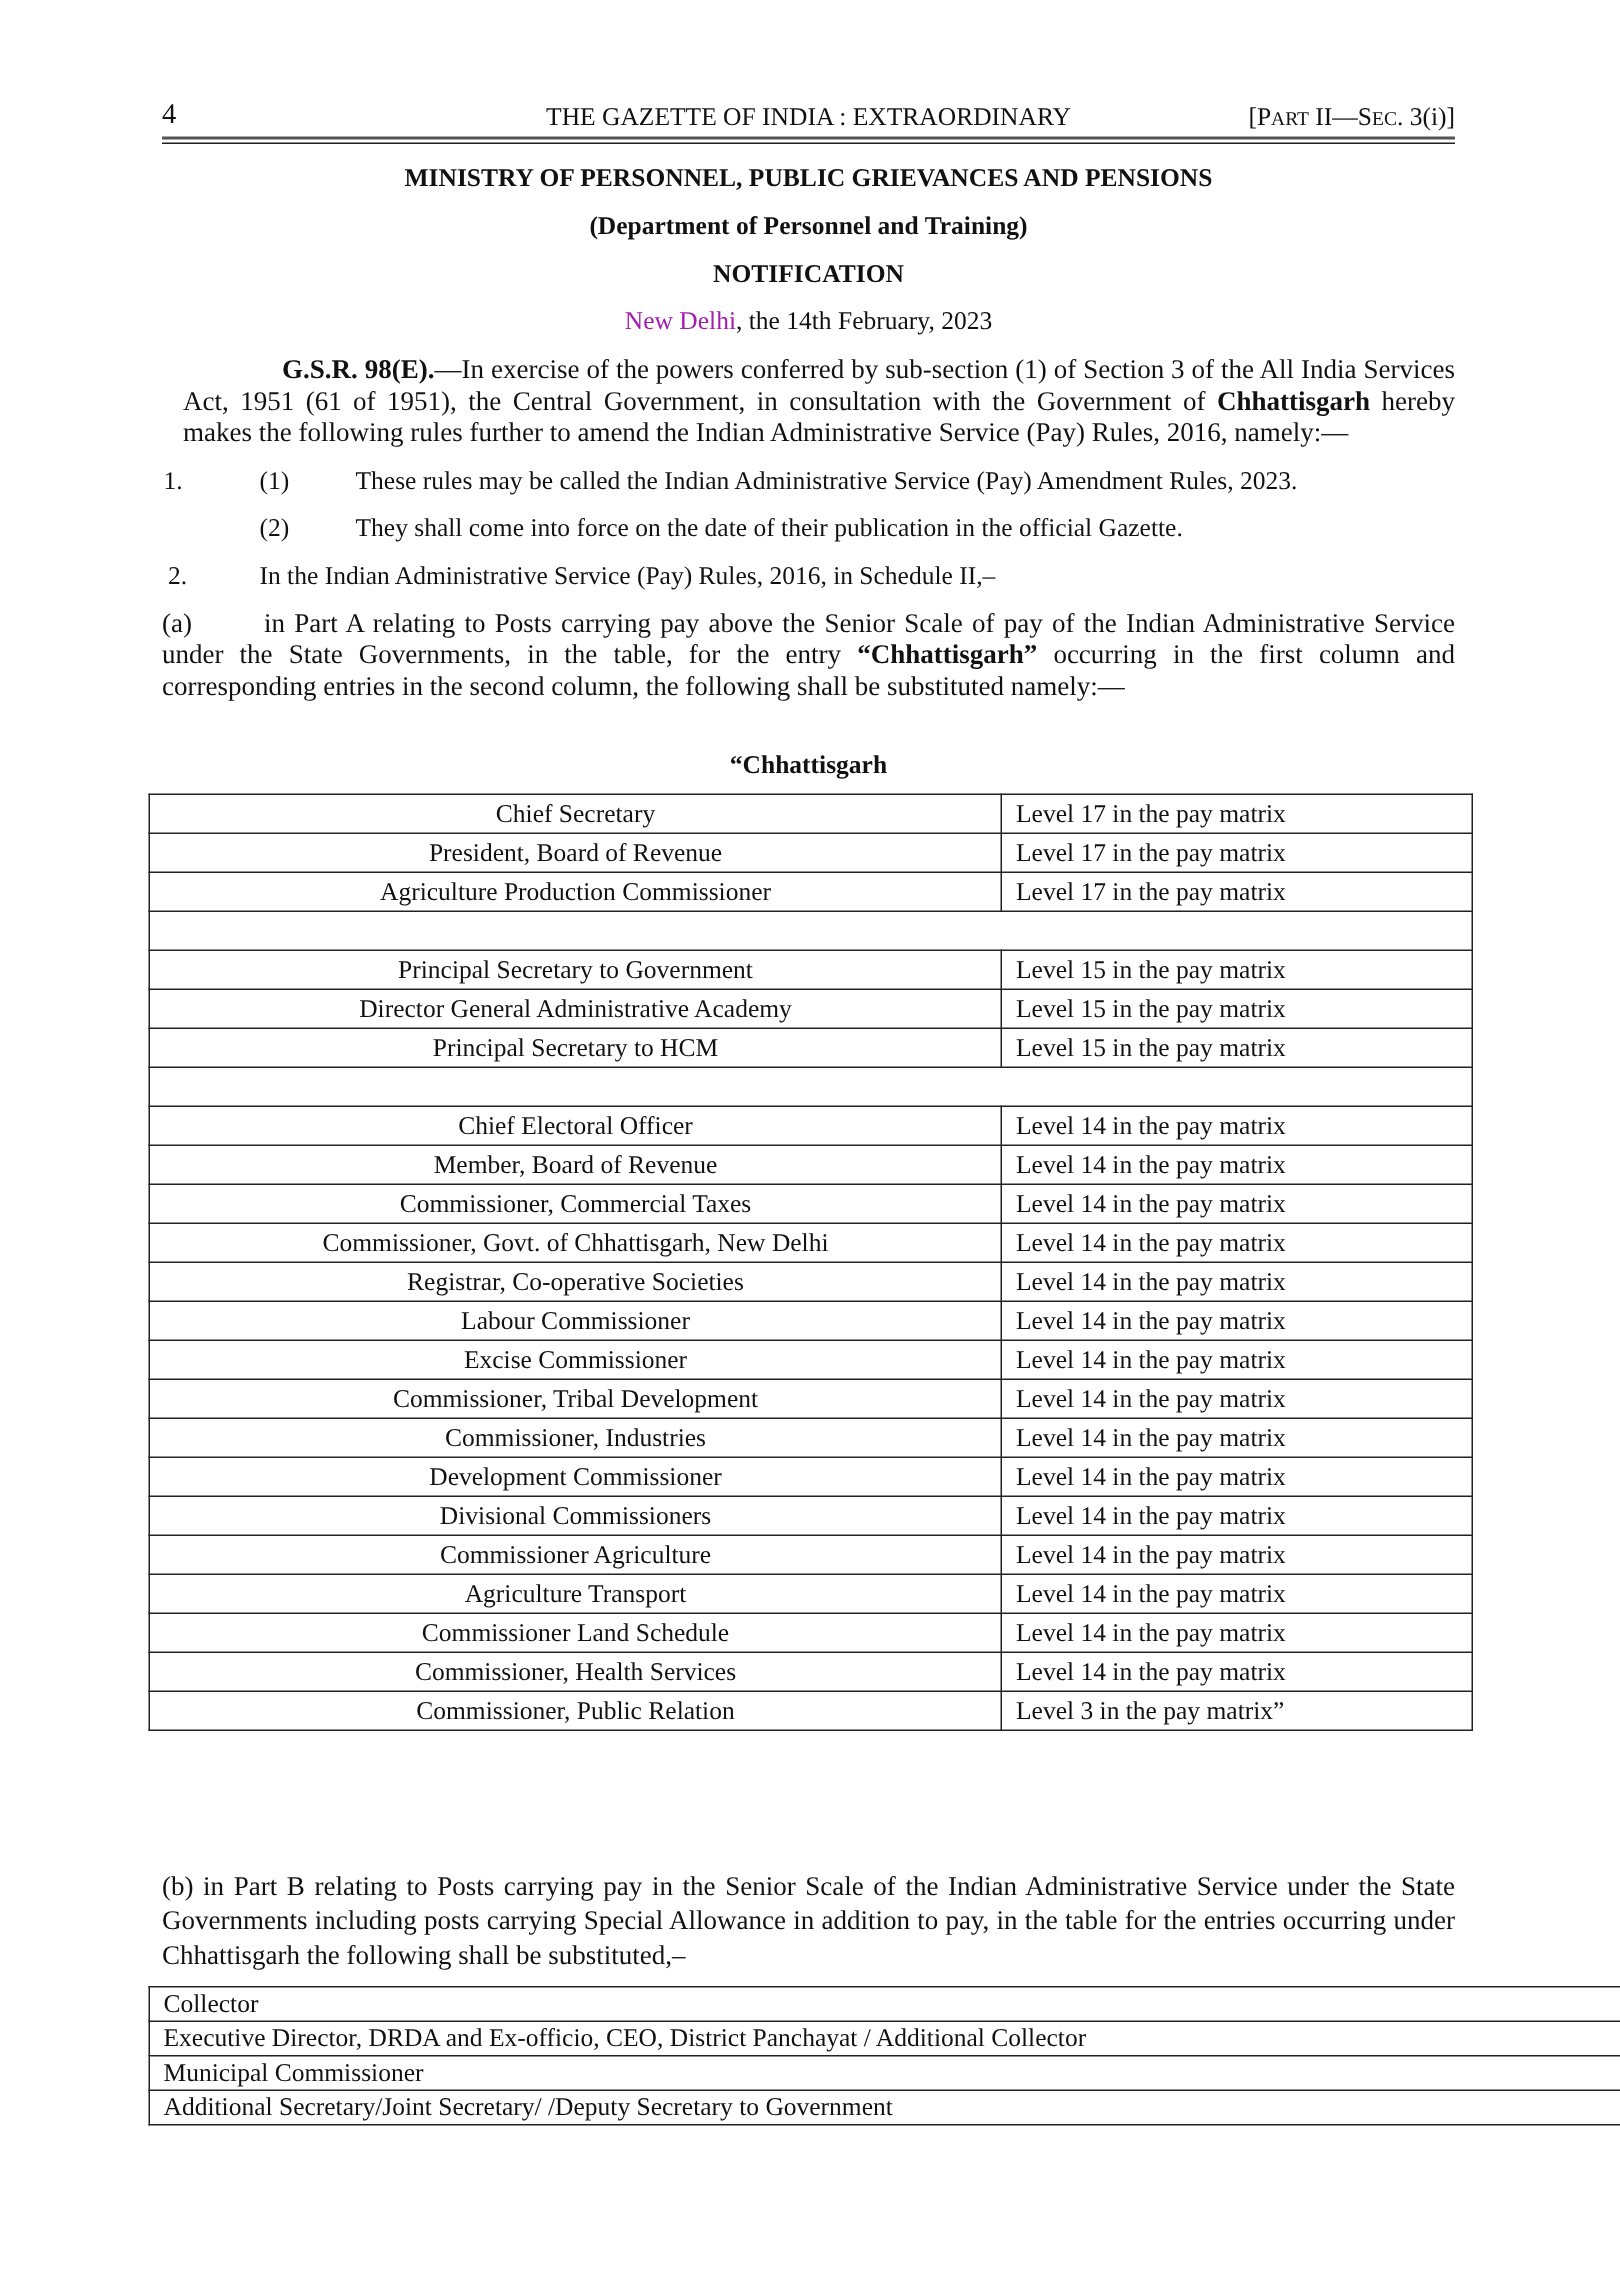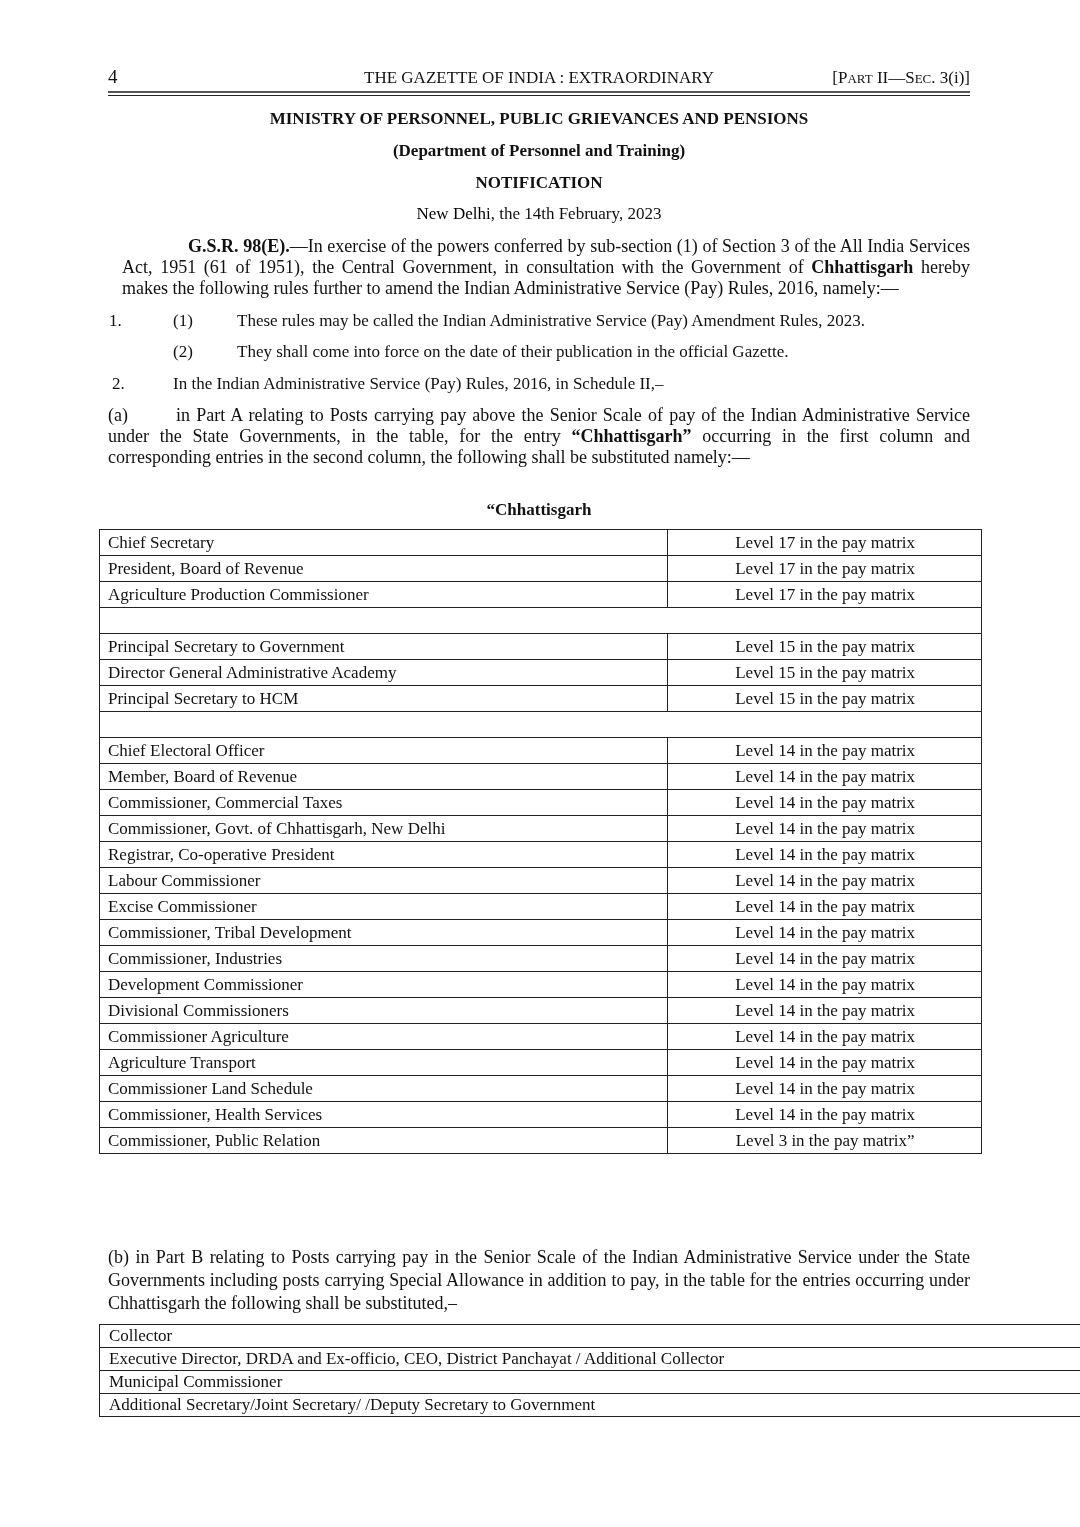--- a/index.html
+++ b/index.html
@@ -15,36 +15,36 @@
   }
   .header .num { position: absolute; left: 0; top: 0; font-size: 19px; }
   .header .title { position: absolute; left: 0; right: 0; text-align: center; top: 2px; }
   .header .part { position: absolute; right: 0; top: 2px; }
   .header .part .sc { font-size: 13px; }
   .rule1 { position: absolute; left: 108px; top: 91px; width: 862px; height: 2px; background: #555; }
   .rule2 { position: absolute; left: 108px; top: 95px; width: 862px; height: 1px; background: #222; }
 
   .center { position: absolute; left: 108px; width: 862px; text-align: center; font-size: 17px; }
   .bold { font-weight: bold; }
-  .dateline { color: #000000; }
+  .dateline { color: #a21caf; }
 
   .para { position: absolute; left: 108px; width: 862px; font-size: 18px; line-height: 21px; text-align: justify; }
   .indent-first { text-indent: 66px; padding-left: 14px; box-sizing: border-box; }
   .line { position: absolute; font-size: 17px; white-space: nowrap; }
 
   table.t1 {
     position: absolute; left: 99px; top: 529px; width: 883px;
     border-collapse: collapse; font-size: 17px;
   }
   table.t1 td {
     border: 1px solid #222; height: 26px; padding: 0 8px; box-sizing: border-box;
     vertical-align: middle; line-height: 18px;
   }
-  table.t1 td.c1 { width: 569px; }
-  table.t1 td.c2 { width: 314px; padding-left: 9px; text-align: center; }
+  table.t1 td.c1 { width: 569px; text-align: center; }
+  table.t1 td.c2 { width: 314px; padding-left: 9px; }
 
   table.t2 {
     position: absolute; left: 99px; top: 1324px; width: 1062px;
     border-collapse: collapse; font-size: 17px;
   }
   table.t2 td { border: 1px solid #222; height: 22px; padding: 0 9px; line-height: 18px; }
 </style>
 </head>
 <body>
 
@@ -119,21 +119,21 @@
         </tr>
         <tr>
           <td class="c1">Commissioner, Commercial Taxes</td>
           <td class="c2">Level 14 in the pay matrix</td>
         </tr>
         <tr>
           <td class="c1">Commissioner, Govt. of Chhattisgarh, New Delhi</td>
           <td class="c2">Level 14 in the pay matrix</td>
         </tr>
         <tr>
-          <td class="c1">Registrar, Co-operative President</td>
+          <td class="c1">Registrar, Co-operative Societies</td>
           <td class="c2">Level 14 in the pay matrix</td>
         </tr>
         <tr>
           <td class="c1">Labour Commissioner</td>
           <td class="c2">Level 14 in the pay matrix</td>
         </tr>
         <tr>
           <td class="c1">Excise Commissioner</td>
           <td class="c2">Level 14 in the pay matrix</td>
         </tr>

